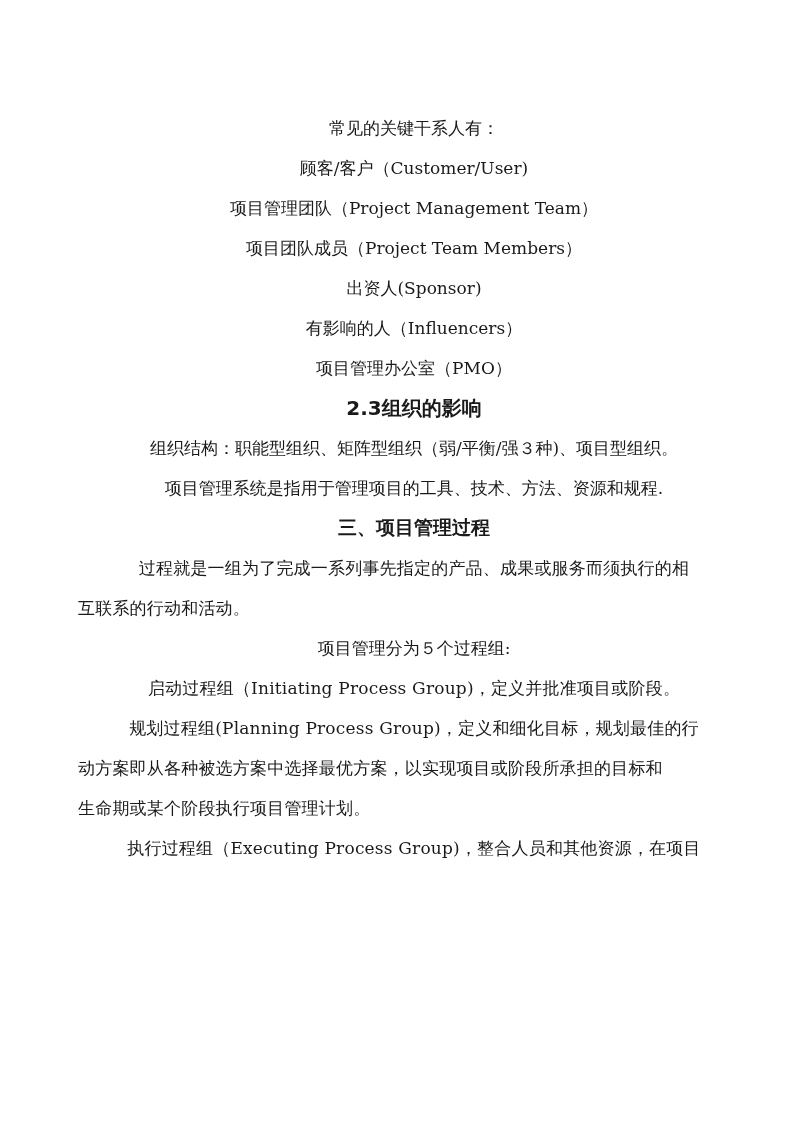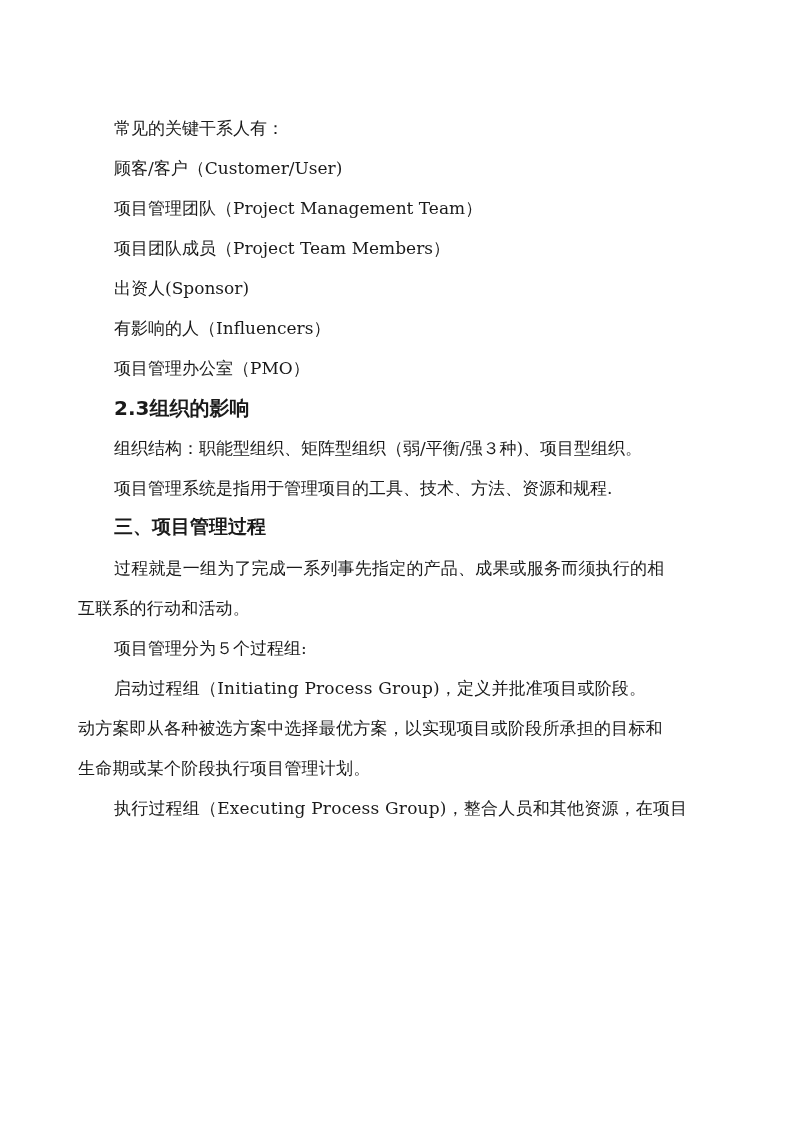--- a/index.html
+++ b/index.html
@@ -12,28 +12,28 @@
       color: #1a1a1a;
       font-family: "DejaVu Serif", "Liberation Serif", serif;
       font-size: 17px;
     }
     .line {
       height: 40px;
       line-height: 40px;
       white-space: nowrap;
       overflow: hidden;
     }
-    .indent { padding-left: 36px; }
+    .indent { padding-left: 36px; text-align: center; }
     .h3 {
       font-family: "DejaVu Sans", "Liberation Sans", sans-serif;
       font-weight: bold;
       font-size: 20px;
     }
     .h2 {
-      font-family: Liberation Mono, monospace;
+      font-family: Liberation Sans, sans-serif;
       font-weight: bold;
       font-size: 19px;
     }
     .para .line { letter-spacing: 0.2px; }
   </style>
 </head>
 <body>
 
 <div class="page">
 
@@ -56,20 +56,21 @@
     <div class="line">互联系的行动和活动。</div>
   </div>
 
   <div class="line indent">项目管理分为５个过程组:</div>
 
   <div class="para">
     <div class="line indent">启动过程组（Initiating Process Group)，定义并批准项目或阶段。</div>
   </div>
 
   <div class="para">
+    <div class="line indent">规划过程组(Planning Process Group)，定义和细化目标，规划最佳的行</div>
     <div class="line">动方案即从各种被选方案中选择最优方案，以实现项目或阶段所承担的目标和</div>
   </div>
 
   <div class="para">
     <div class="line">生命期或某个阶段执行项目管理计划。</div>
     <div class="line indent">执行过程组（Executing Process Group)，整合人员和其他资源，在项目</div>
   </div>
 
 
 </div>

